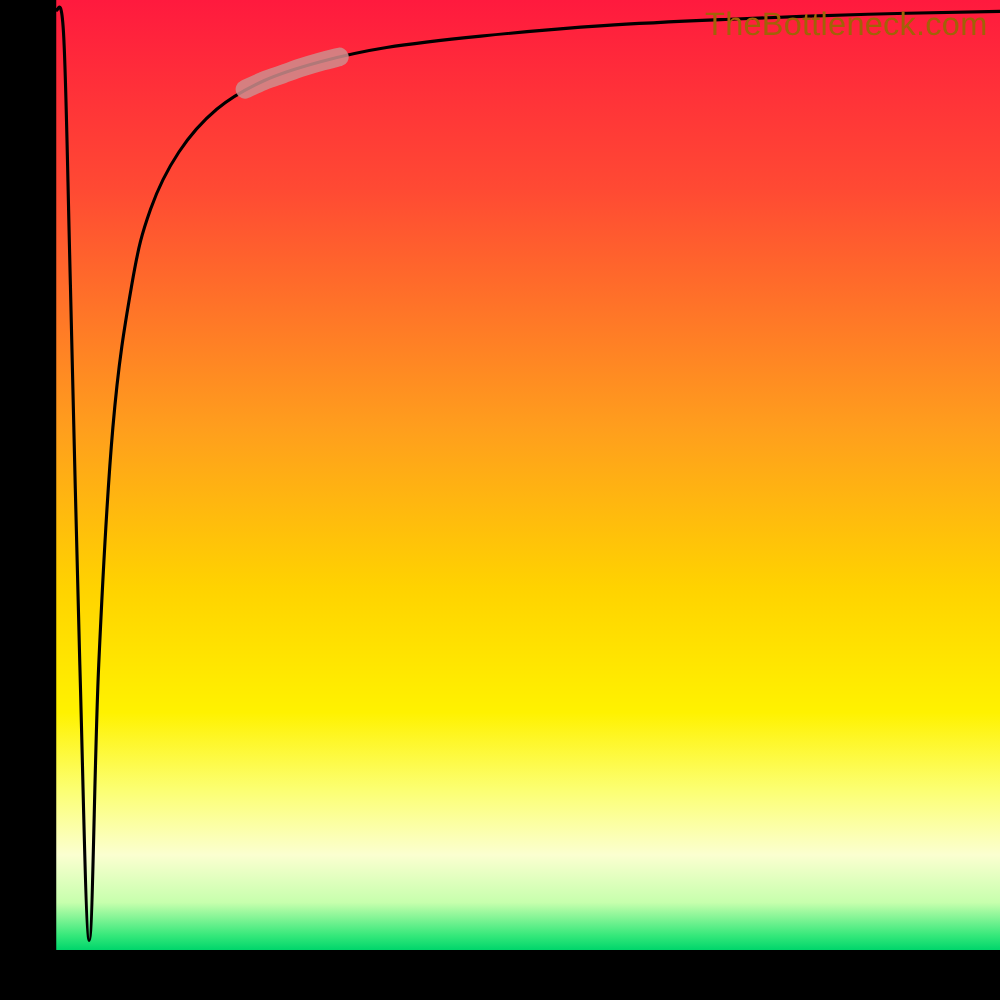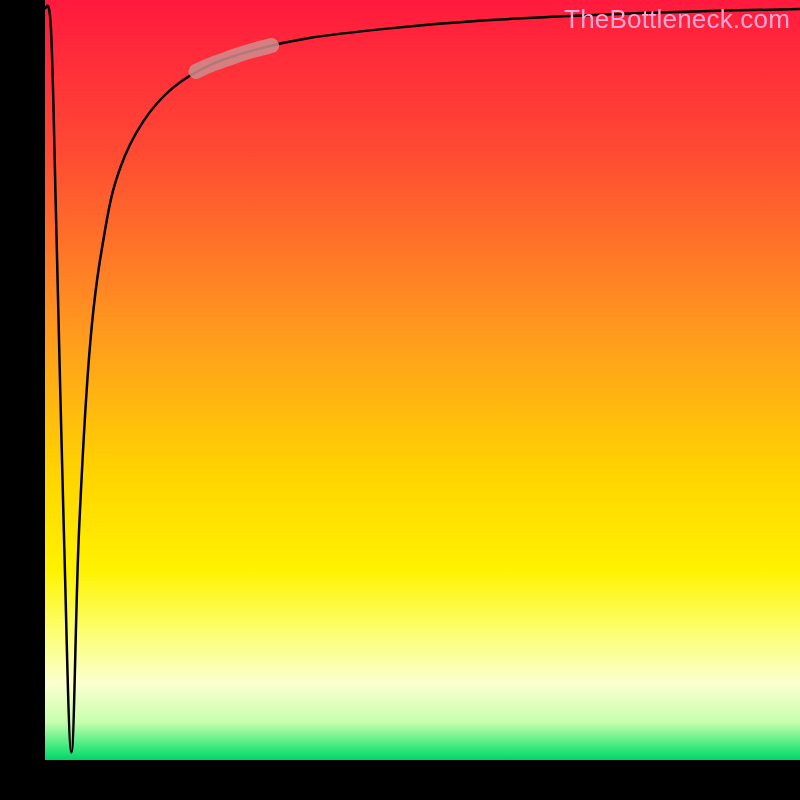--- a/index.html
+++ b/index.html
@@ -14,21 +14,21 @@
   .stage {
     position: relative;
     width: 800px;
     height: 800px;
   }
   .watermark {
     position: absolute;
     top: 4px;
     right: 10px;
     font-size: 26px;
-    color: #f9a8d4;
+    color: #a16207;
     letter-spacing: 0.2px;
     z-index: 50;
     user-select: none;
   }
   svg.chart {
     position: absolute;
     left: 0;
     top: 0;
     width: 800px;
     height: 800px;

